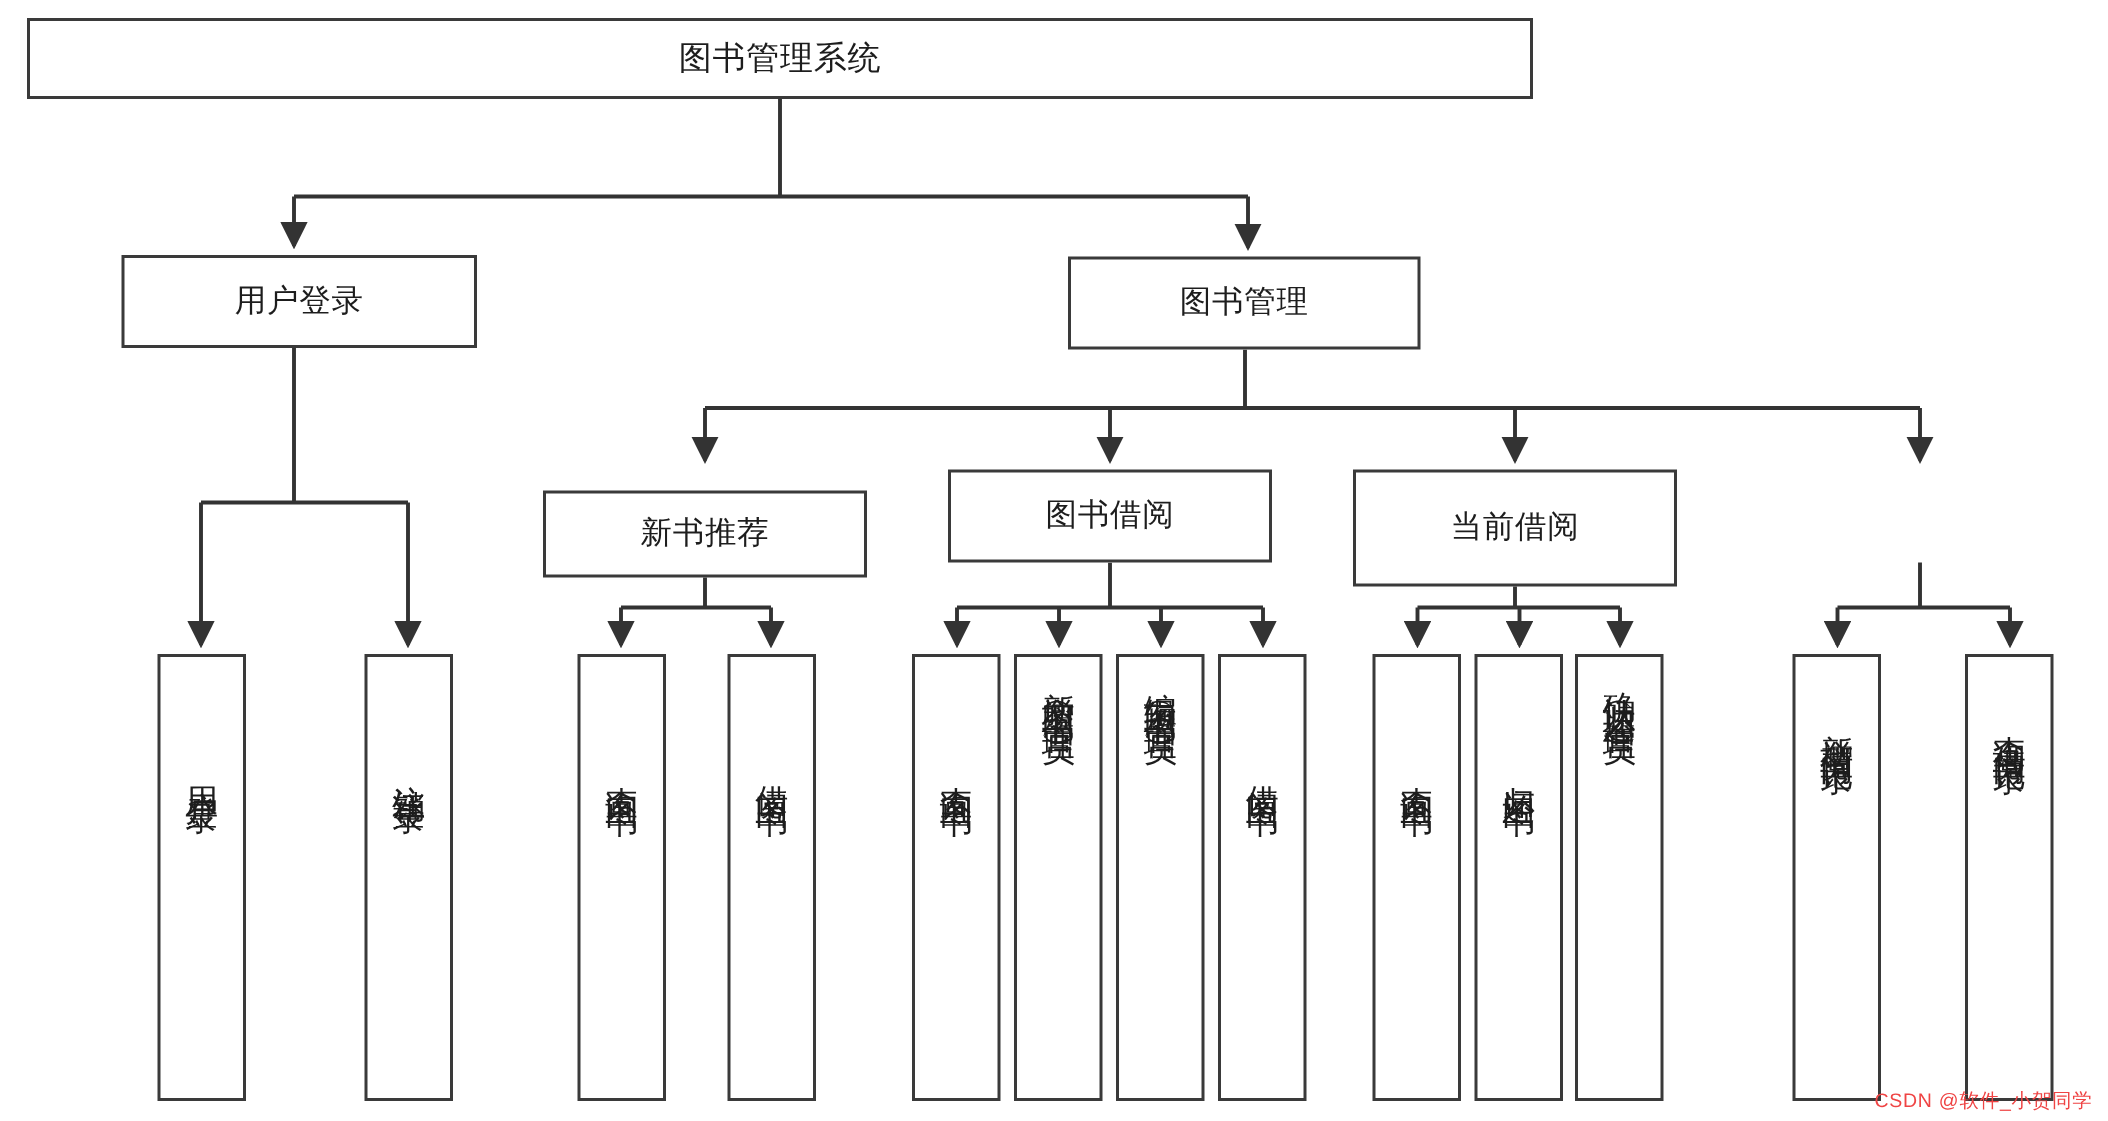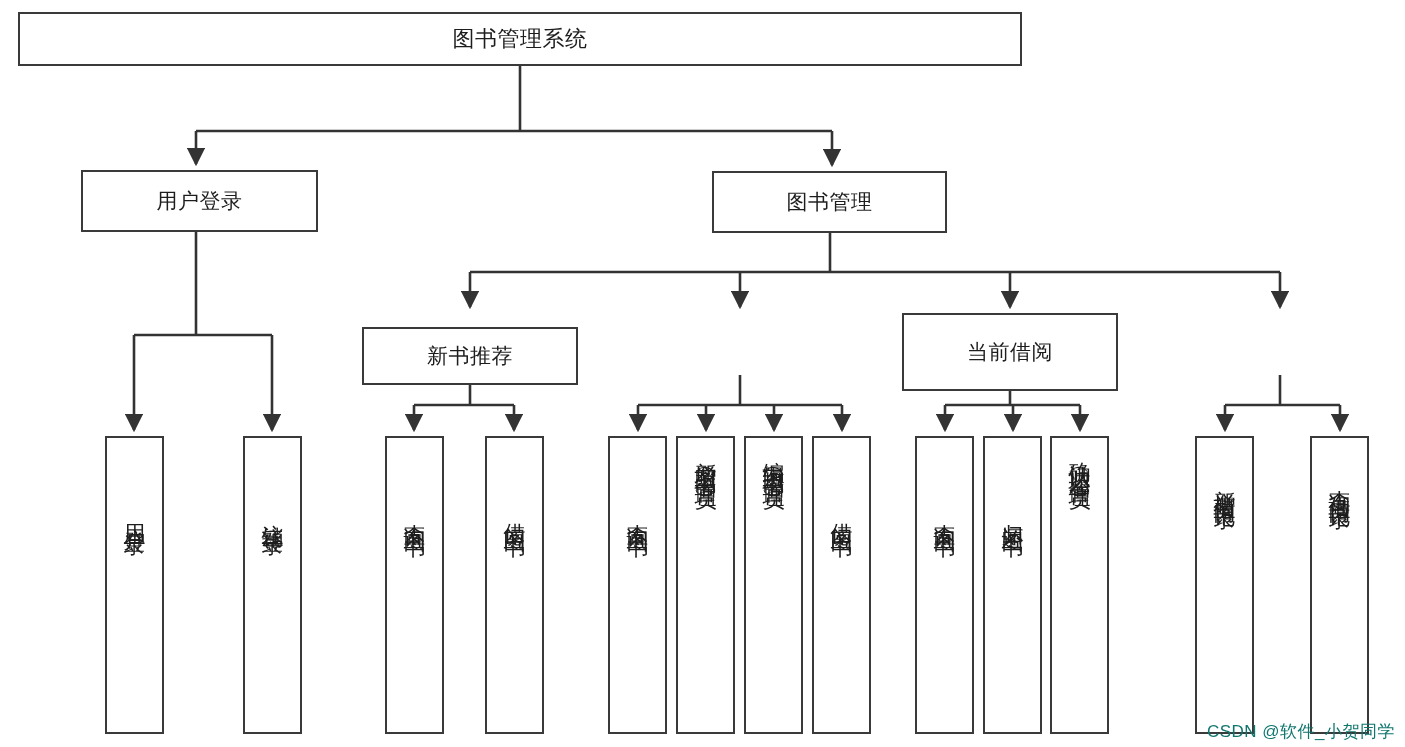--- a/index.html
+++ b/index.html
@@ -63,22 +63,22 @@
     letter-spacing: 4px;
     white-space: nowrap;
   }
   .node.v.topalign {
     padding-top: 6px;
   }
   #watermark {
     position: absolute;
     right: 10px;
     bottom: 4px;
-    font-size: 17px;
-    color: #0f766e;
+    font-size: 13px;
+    color: #ef4444;
     letter-spacing: 0.5px;
     z-index: 5;
     white-space: nowrap;
   }
 </style>
 </head>
 <body>
 
 <div id="canvas">
 
@@ -142,20 +142,23 @@
   </div>
 
   <div class="node h" style="left:712px; top:171px; width:235px; height:62px;">
     <span class="label">图书管理</span>
   </div>
 
   <div class="node h" style="left:362px; top:327px; width:216px; height:58px;">
     <span class="label">新书推荐</span>
   </div>
 
+  <div class="node h" style="left:632px; top:313px; width:216px; height:62px;">
+    <span class="label">图书借阅</span>
+  </div>
 
   <div class="node h" style="left:902px; top:313px; width:216px; height:78px;">
     <span class="label">当前借阅</span>
   </div>
 
 
   <div class="node v" style="left:105px; top:436px; width:59px; height:298px; padding-top:68px;">
     <span class="label">用户登录</span>
   </div>
 

